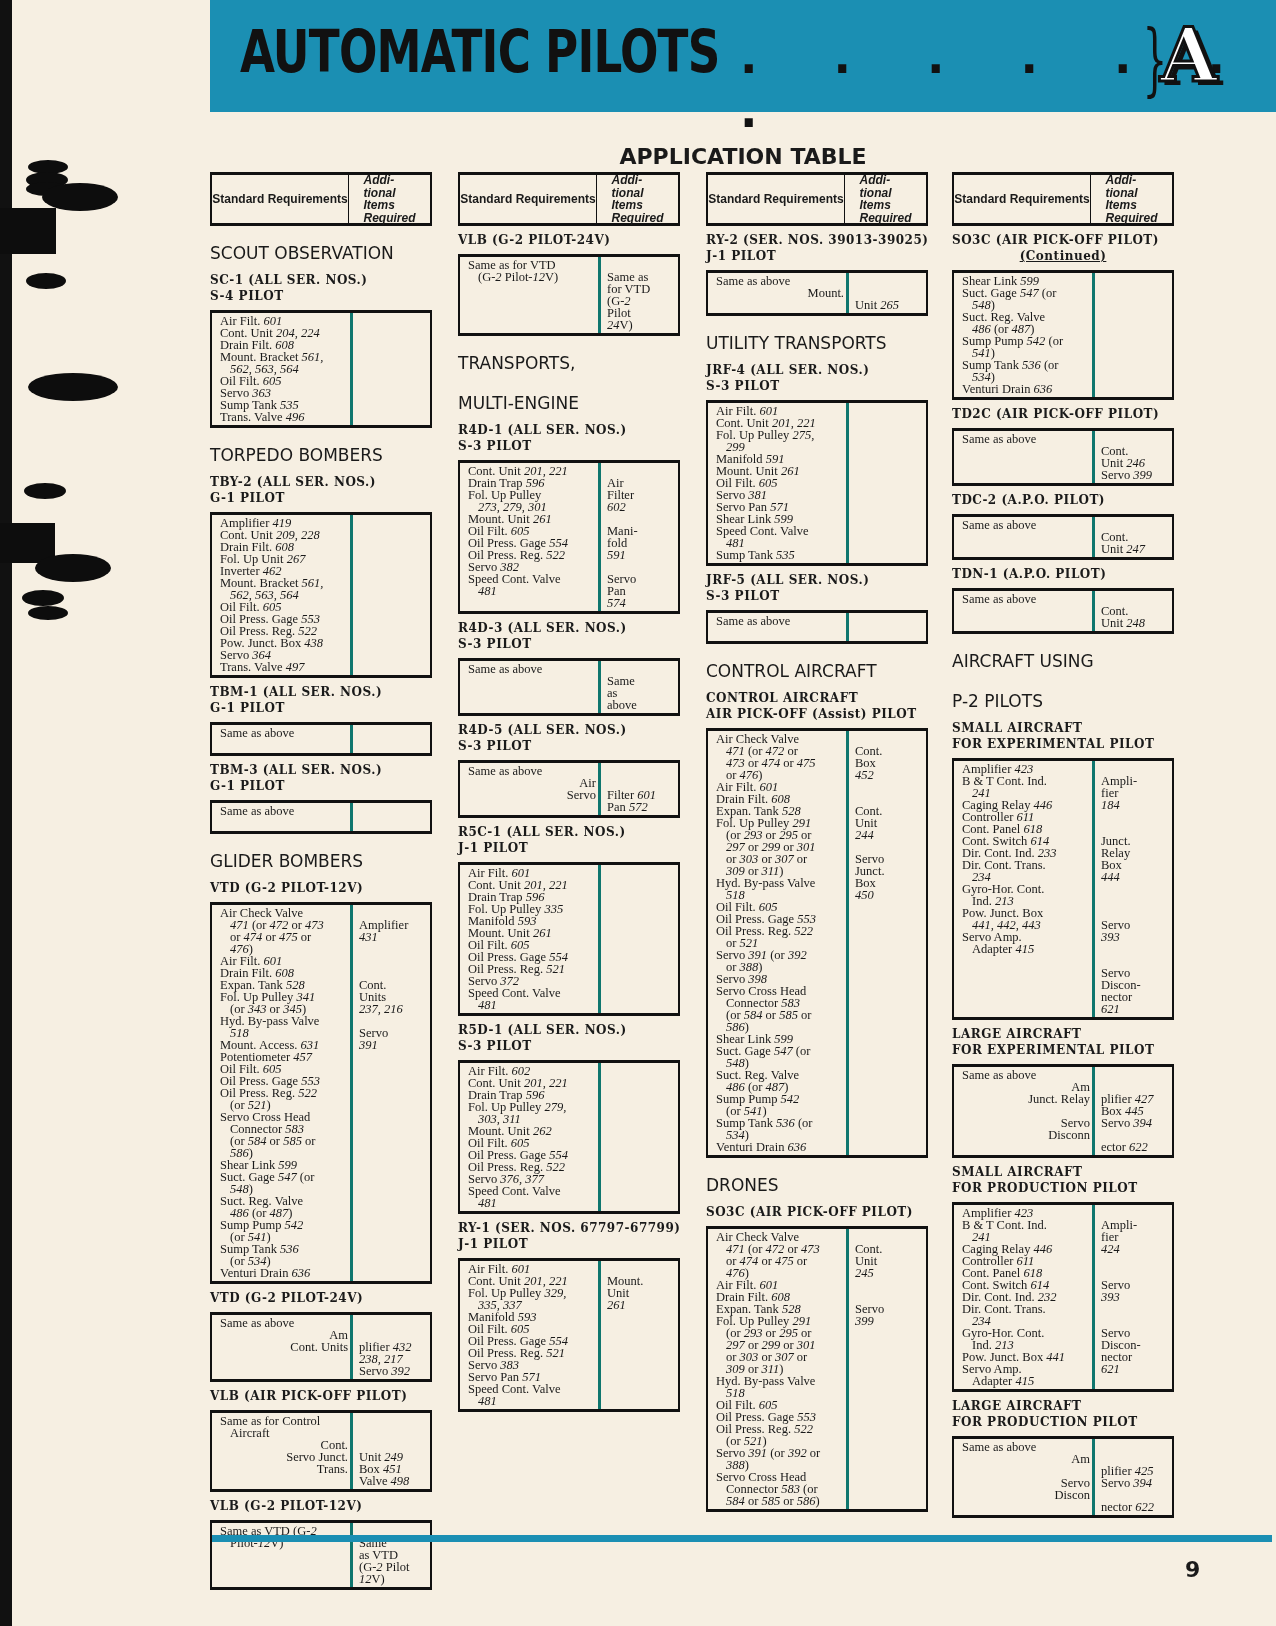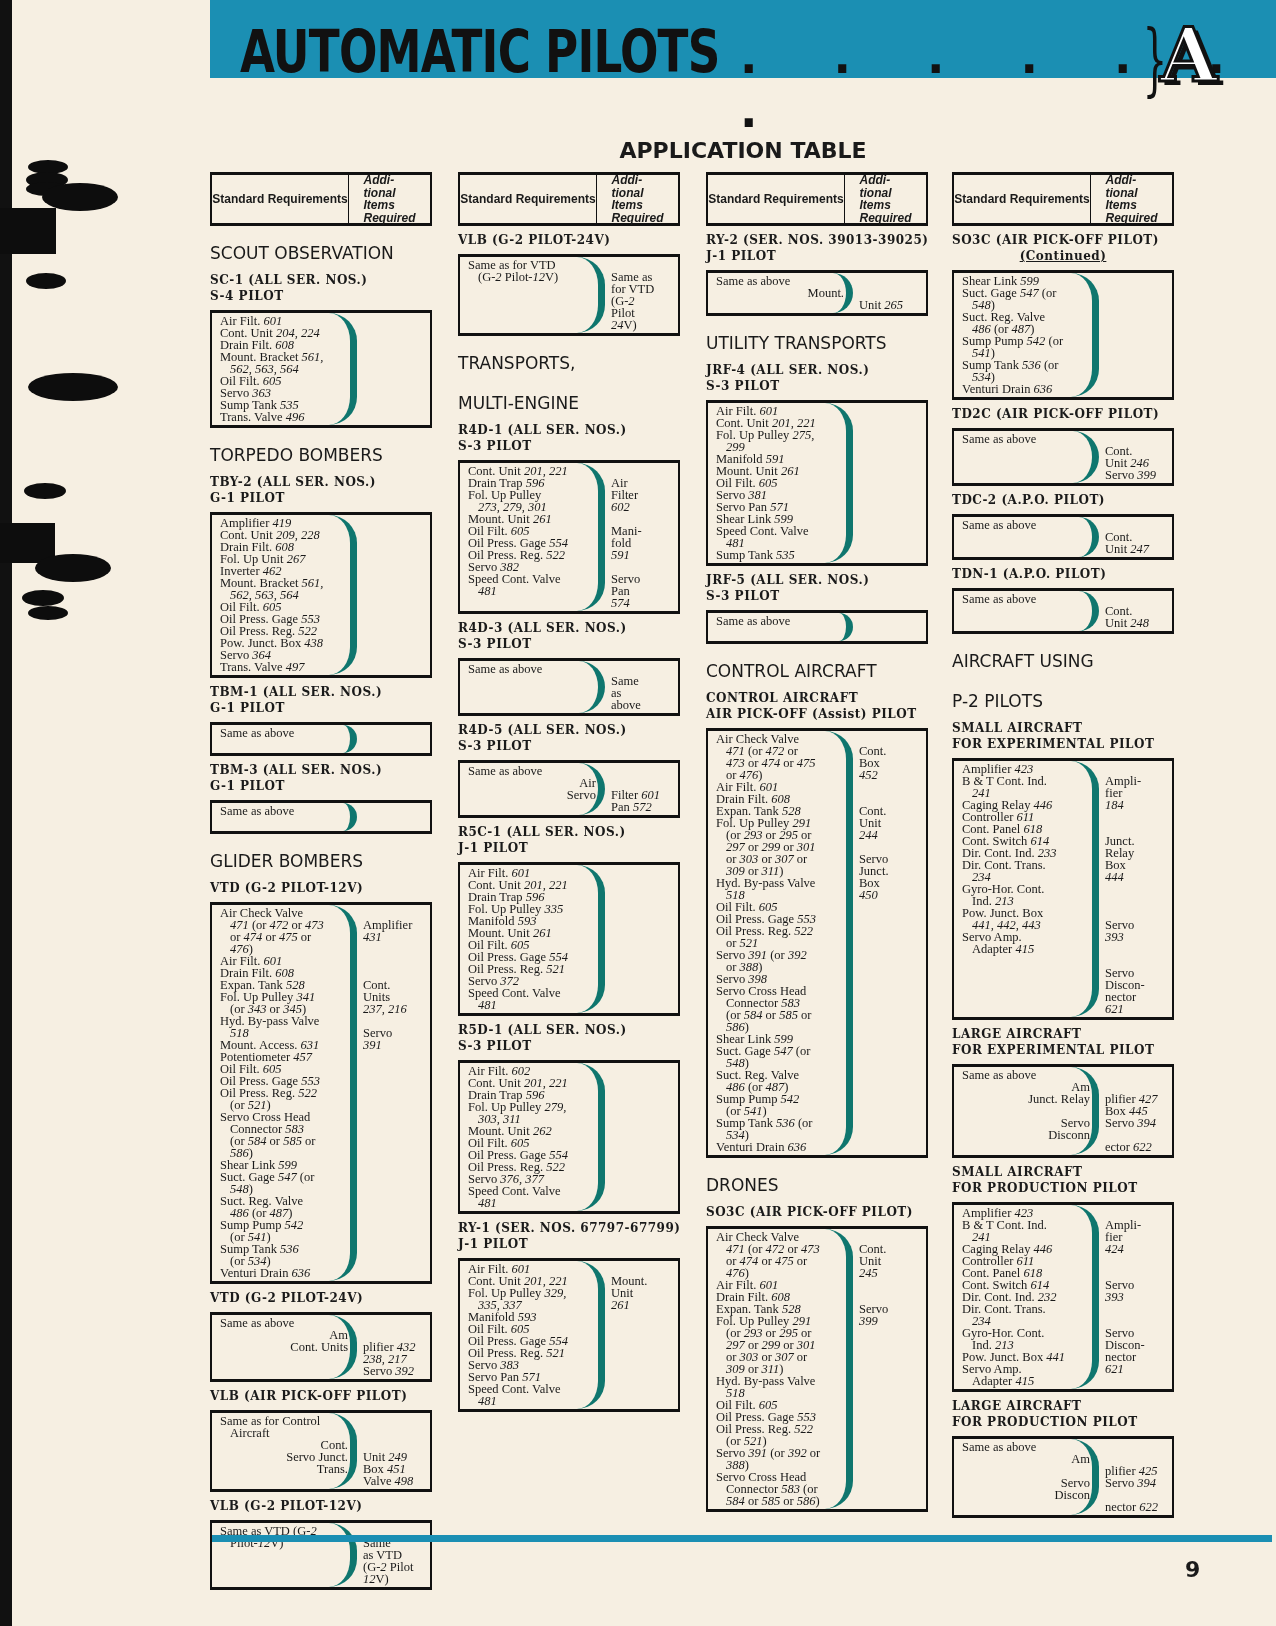--- a/index.html
+++ b/index.html
@@ -1,33 +1,33 @@
 <!DOCTYPE html>
 <html><head>
 <meta charset="utf-8">
 <style>
   html,body{margin:0;padding:0;}
   body{width:1276px;height:1626px;background:#f6efe2;position:relative;overflow:hidden;font-family:"Liberation Serif","DejaVu Serif",serif;color:#1a1a1a;}
   .binder{position:absolute;left:0;top:0;width:12px;height:1626px;background:#111;}
   .hole{position:absolute;background:#0d0d0d;border-radius:50%;}
   .tab{position:absolute;background:#0d0d0d;}
-  .banner{position:absolute;left:210px;top:0;width:1066px;height:78px;background:#1b8fb3;}
+  .banner{position:absolute;left:210px;top:0;width:1066px;height:112px;background:#1b8fb3;}
   .banner-title{position:absolute;left:30px;top:18px;font-family:"DejaVu Sans",sans-serif;font-weight:bold;font-size:58px;letter-spacing:-1px;color:#111;transform:scaleX(0.78);transform-origin:left top;white-space:nowrap;}
   .banner-dots{position:absolute;left:530px;top:30px;font-family:"DejaVu Sans",sans-serif;font-weight:bold;font-size:46px;letter-spacing:30px;color:#111;}
   .banner-brace{position:absolute;left:920px;top:14px;font-size:78px;color:#111;font-family:"DejaVu Serif",serif;transform:scaleX(0.5);}
   .banner-letter{position:absolute;left:950px;top:12px;font-family:"DejaVu Serif",serif;font-weight:bold;font-size:74px;color:#fff;-webkit-text-stroke:3px #111;text-shadow:5px 4px 0 #111;}
-  .app-title{position:absolute;left:210px;width:1066px;top:138px;text-align:center;font-family:"DejaVu Sans",sans-serif;font-weight:bold;font-size:22px;letter-spacing:0px;}
+  .app-title{position:absolute;left:210px;width:1066px;top:144px;text-align:center;font-family:"DejaVu Sans",sans-serif;font-weight:bold;font-size:22px;letter-spacing:0px;}
   .col{position:absolute;top:172px;width:222px;}
   .hdr{border-top:3px solid #111;border-bottom:3px solid #111;border-left:2px solid #111;border-right:2px solid #111;display:flex;height:48px;font-family:"Liberation Sans",sans-serif;font-weight:bold;font-size:12px;line-height:12.5px;}
   .hdr .std{flex:0 0 136px;display:flex;align-items:center;justify-content:center;text-align:right;border-right:1px solid #111;}
   .hdr .add{flex:1;display:flex;align-items:center;justify-content:center;text-align:left;font-style:italic;}
   .sect{font-family:"DejaVu Sans",sans-serif;font-weight:normal;font-size:17px;margin:14px 0 4px 0;line-height:26px;}
   .model{font-family:"DejaVu Serif",serif;font-weight:bold;font-size:12px;line-height:16px;letter-spacing:0.5px;margin:6px 0 6px 0;white-space:nowrap;}
   .box{border-top:3px solid #111;border-bottom:3px solid #111;border-left:2px solid #111;border-right:2px solid #111;display:flex;font-size:12.5px;line-height:12px;margin-bottom:6px;}
-  .box .l{flex:0 0 128px;padding:2px 2px 2px 8px;border-right:7px solid #0f766e;border-radius:28px;}
+  .box .l{flex:0 0 128px;padding:2px 2px 2px 8px;border-right:3px solid #0f766e;}
   .box .r{flex:1;padding:14px 2px 2px 6px;}
   .ln{white-space:nowrap;}
   .ln.ind{padding-left:10px;}
   .ln.right{text-align:right;}
   i{font-style:italic;}
   .rule{position:absolute;left:212px;top:1535px;width:1060px;height:7px;background:#1b8fb3;}
   .pagenum{position:absolute;left:1185px;top:1557px;font-family:"DejaVu Sans",sans-serif;font-weight:bold;font-size:22px;}
 </style>
 </head>
 <body>

